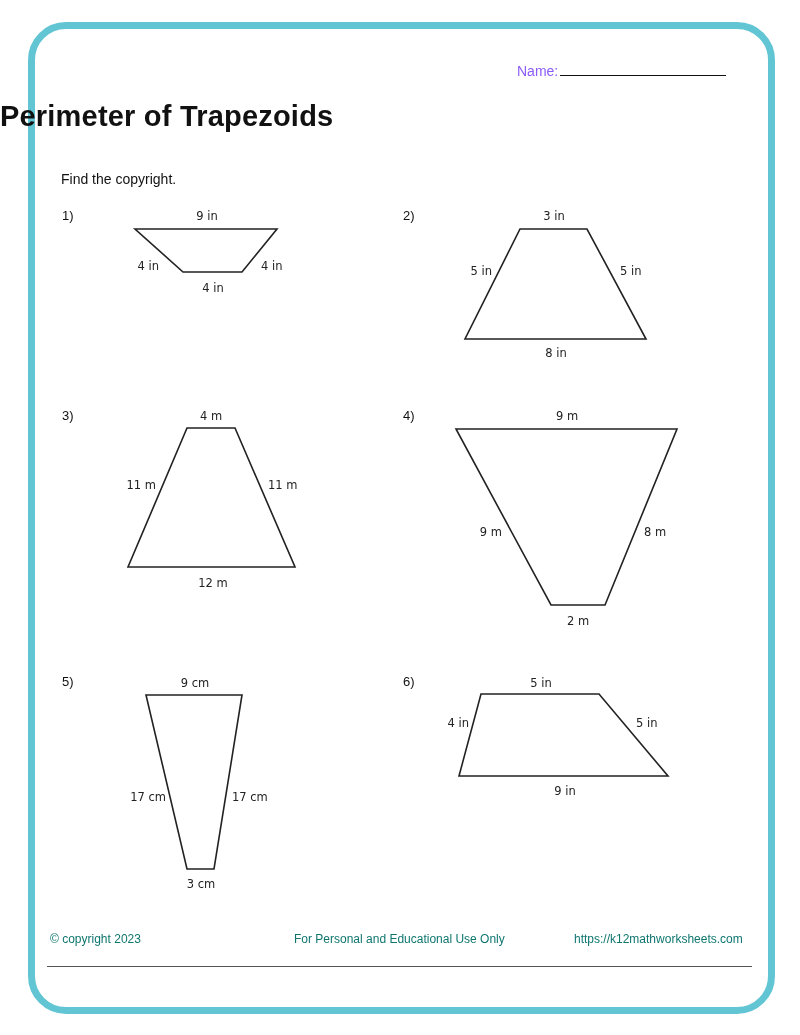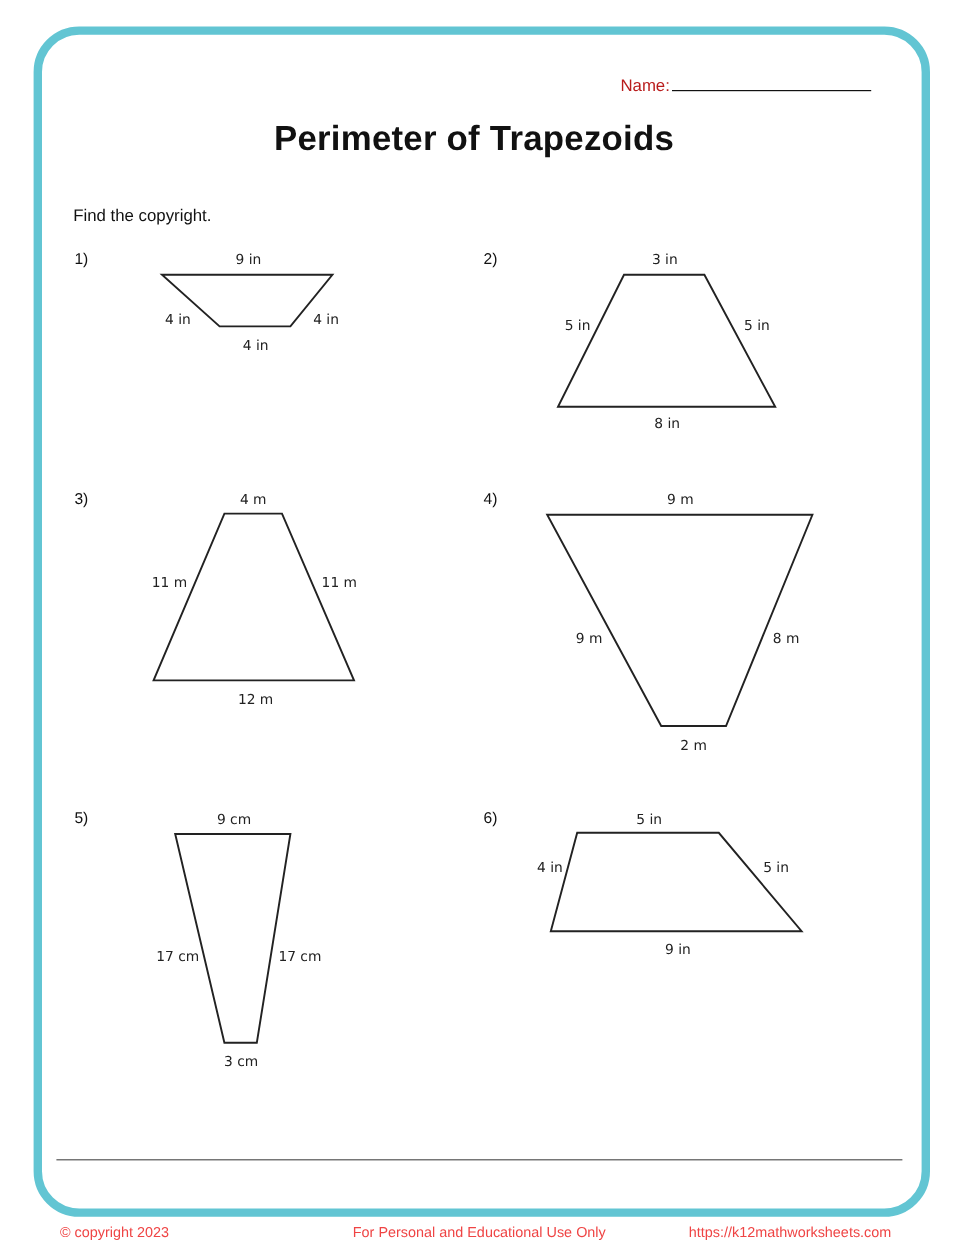--- a/index.html
+++ b/index.html
@@ -1,27 +1,27 @@
 <!DOCTYPE html>
 <html><head>
 <meta charset="utf-8">
 <style>
   html, body { margin: 0; padding: 0; background: #ffffff; }
   body { width: 800px; height: 1035px; position: relative; overflow: hidden; font-family: "Liberation Sans", "DejaVu Sans", sans-serif; color: #111; }
   .frame { position: absolute; left: 28px; top: 22px; width: 733px; height: 978px; border: 7px solid #62c5d3; border-radius: 38px; background: #fff; }
-  .name-line { position: absolute; top: 62px; left: 517px; font-size: 14px; color: #b91c1c; }
+  .name-line { position: absolute; top: 62px; left: 517px; font-size: 14px; color: #8b5cf6; }
   .name-line .blank { display: inline-block; width: 166px; border-bottom: 1px solid #111; height: 13px; vertical-align: baseline; margin-left: 2px; }
-  .title { position: absolute; top: 100px; left: 0; width: 790px; text-align: center; font-size: 29px; font-weight: bold; letter-spacing: 0.2px; }
+  .title { position: absolute; top: 100px; left: 0; width: 790px; text-align: left; font-size: 29px; font-weight: bold; letter-spacing: 0.2px; }
   .instructions { position: absolute; top: 171px; left: 61px; font-size: 14px; }
   .pnum { position: absolute; font-size: 13px; }
   svg.shapes { position: absolute; left: 0; top: 0; }
   svg.shapes text { font-family: "DejaVu Sans", sans-serif; font-size: 11.5px; fill: #222; }
   svg.shapes polygon { fill: none; stroke: #222; stroke-width: 1.6; }
   .footer-rule { position: absolute; left: 47px; top: 966px; width: 705px; height: 1px; background: #555; }
-  .footer { position: absolute; top: 1020px; font-size: 12px; color: #ef4444; }
+  .footer { position: absolute; top: 932px; font-size: 12px; color: #0f766e; }
 </style>
 </head>
 <body>
 
 <div class="frame"></div>
 
 <div class="name-line">
   <span>Name:</span><span class="blank"></span>
 </div>
 

